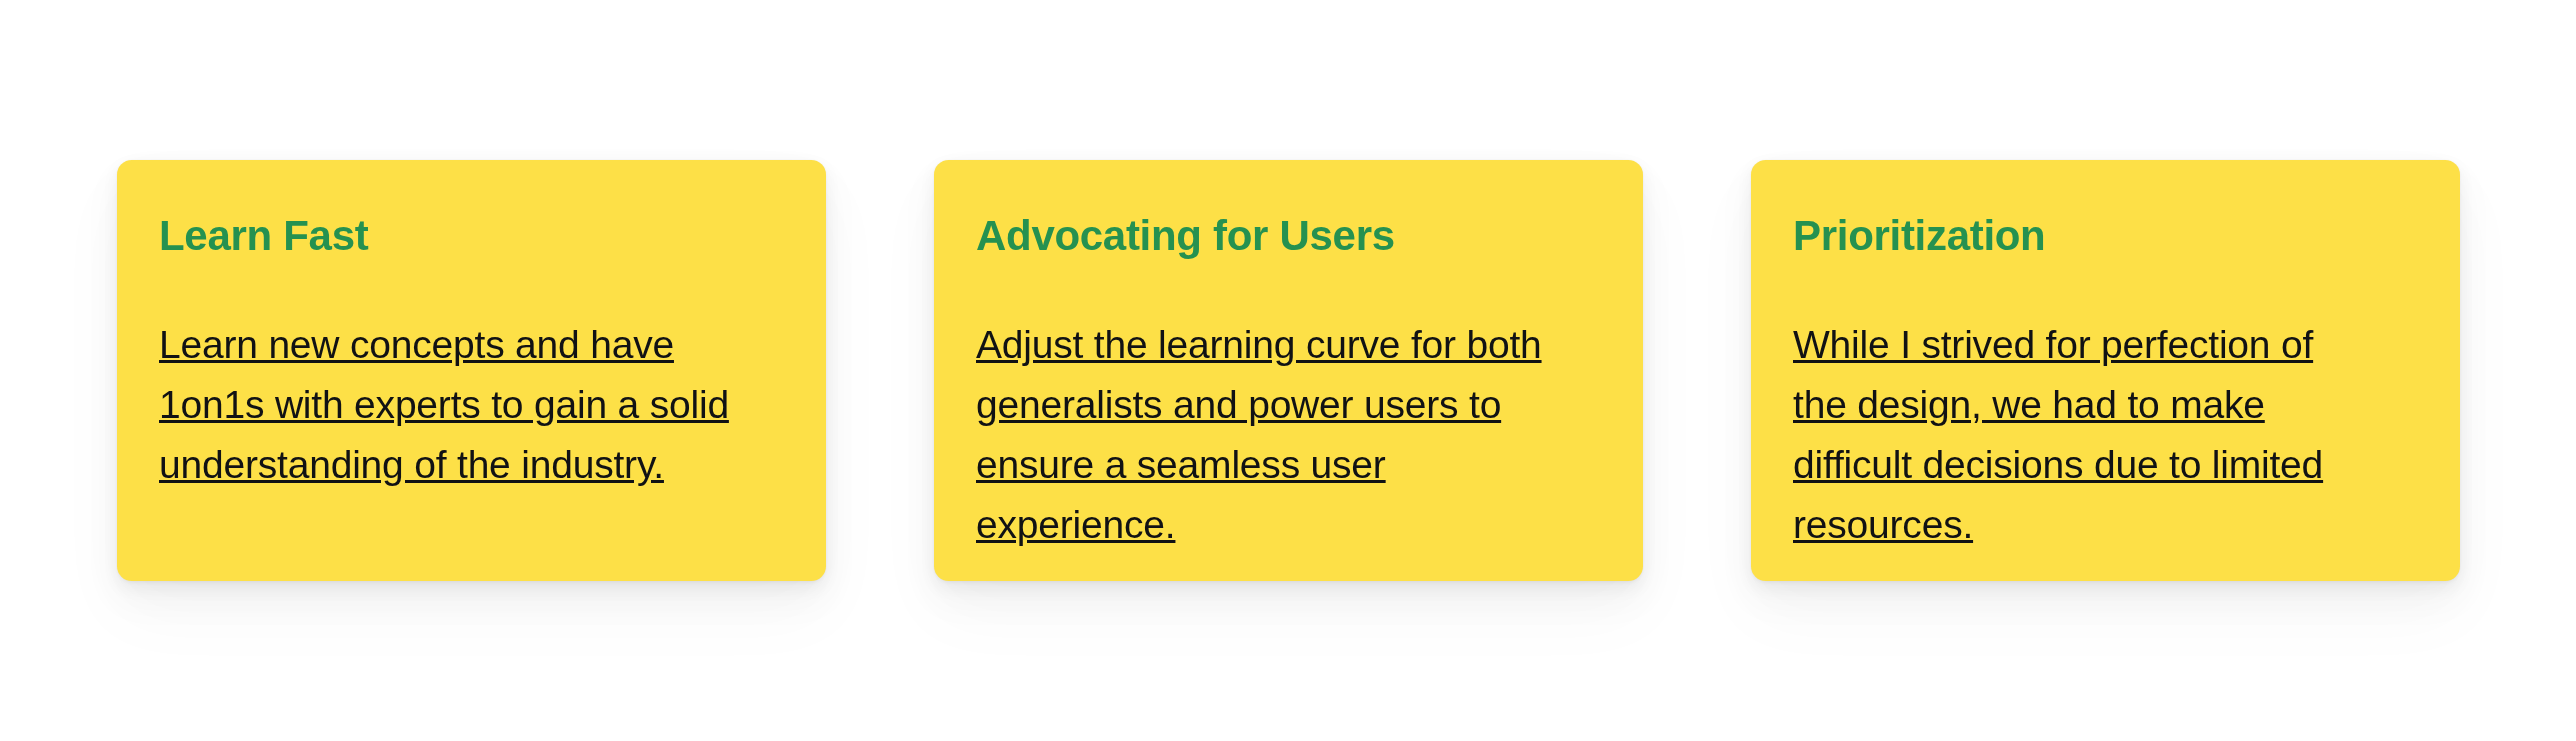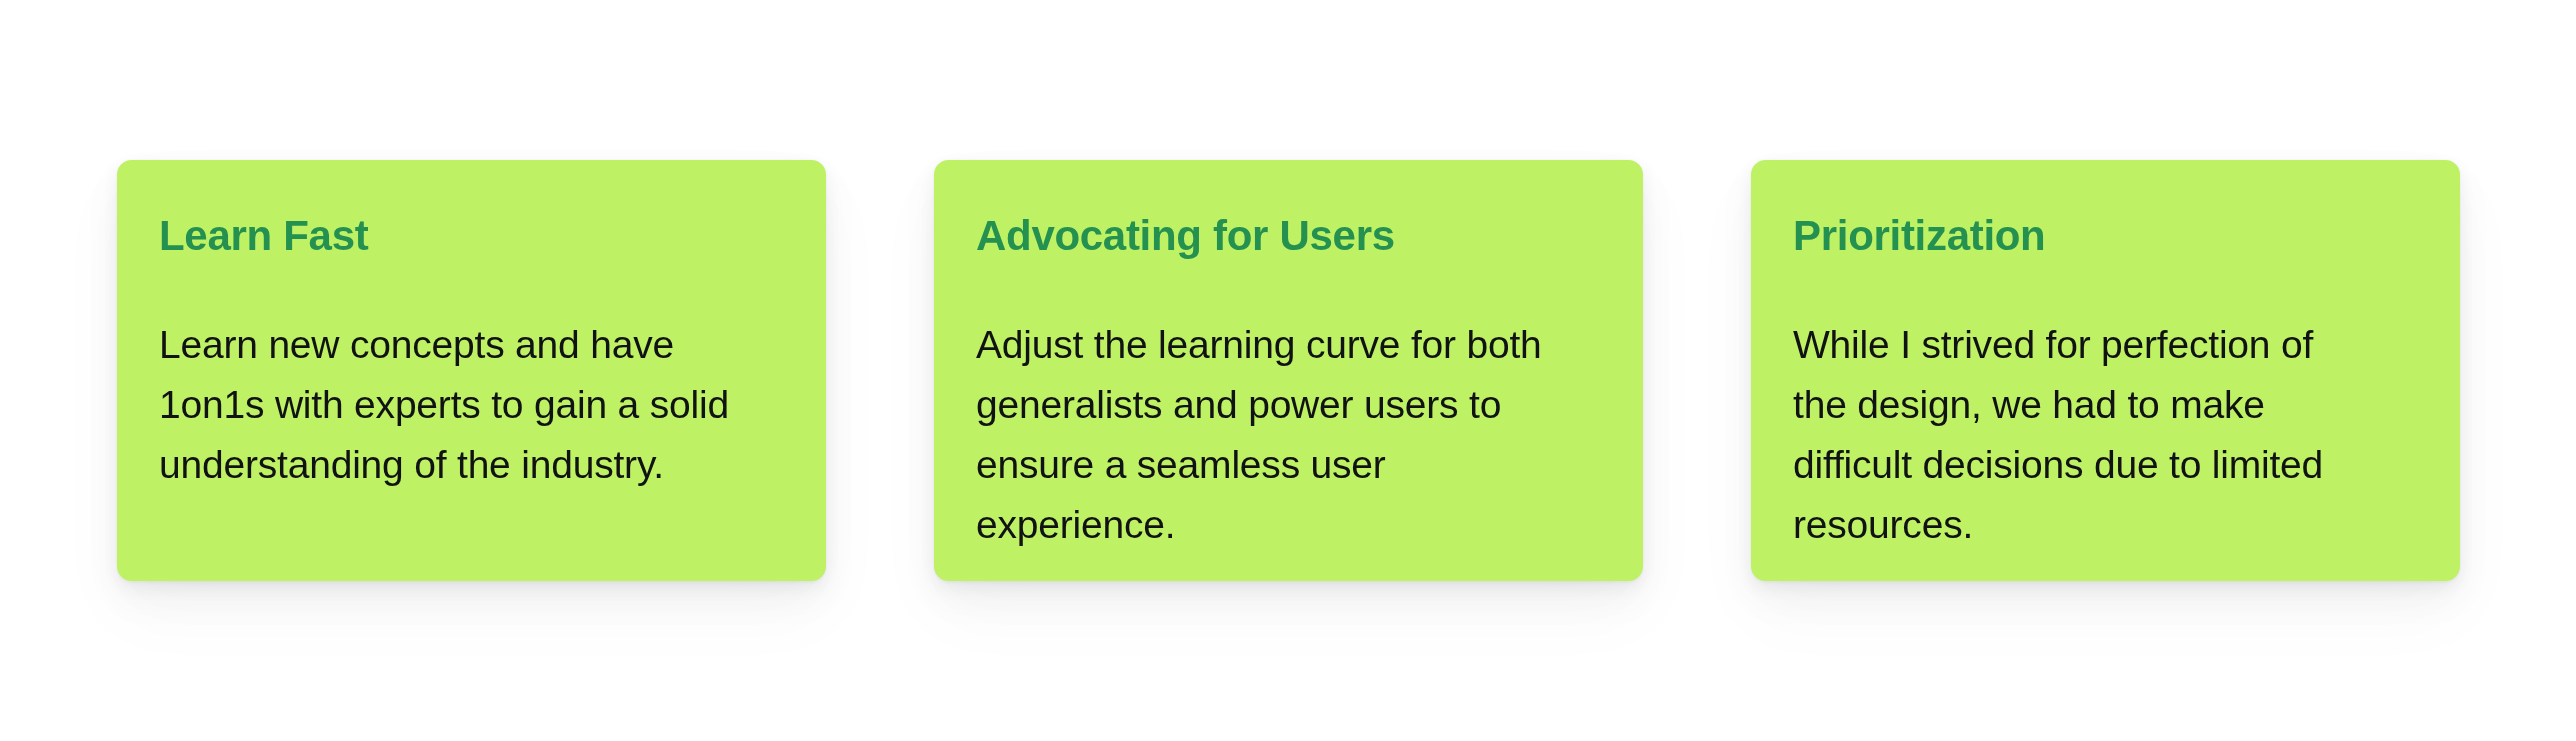--- a/index.html
+++ b/index.html
@@ -27,21 +27,21 @@
     flex-direction: row;
     align-items: stretch;
     gap: 108px;
   }
 
   .card {
     position: relative;
     flex: 1 1 0;
     min-width: 0;
     height: 421px;
-    background: #bef264;
+    background: #fde047;
     border-radius: 14.8px;
     box-sizing: border-box;
     padding: 55px 83px 0 42px;
     box-shadow:
       0 0 0 0.7px rgba(0, 0, 0, 0.012),
       0 1.3px 3.4px rgba(17, 17, 17, 0.035),
       0 6.7px 17.4px rgba(17, 17, 17, 0.055),
       0 17.4px 40px rgba(17, 17, 17, 0.045),
       0 32px 74px rgba(17, 17, 17, 0.030);
   }
@@ -59,20 +59,21 @@
 
   .card-body {
     margin: 0;
     padding-top: 58px;
     font-size: 39px;
     line-height: 60px;
     font-weight: 400;
     letter-spacing: -0.2px;
     color: #111214;
     max-width: 617px;
+    text-decoration: underline;
   }
 
   .card:nth-child(2) .card-body,
   .card:nth-child(3) .card-body {
     max-width: 604px;
   }
 </style>
 </head>
 <body>
 

